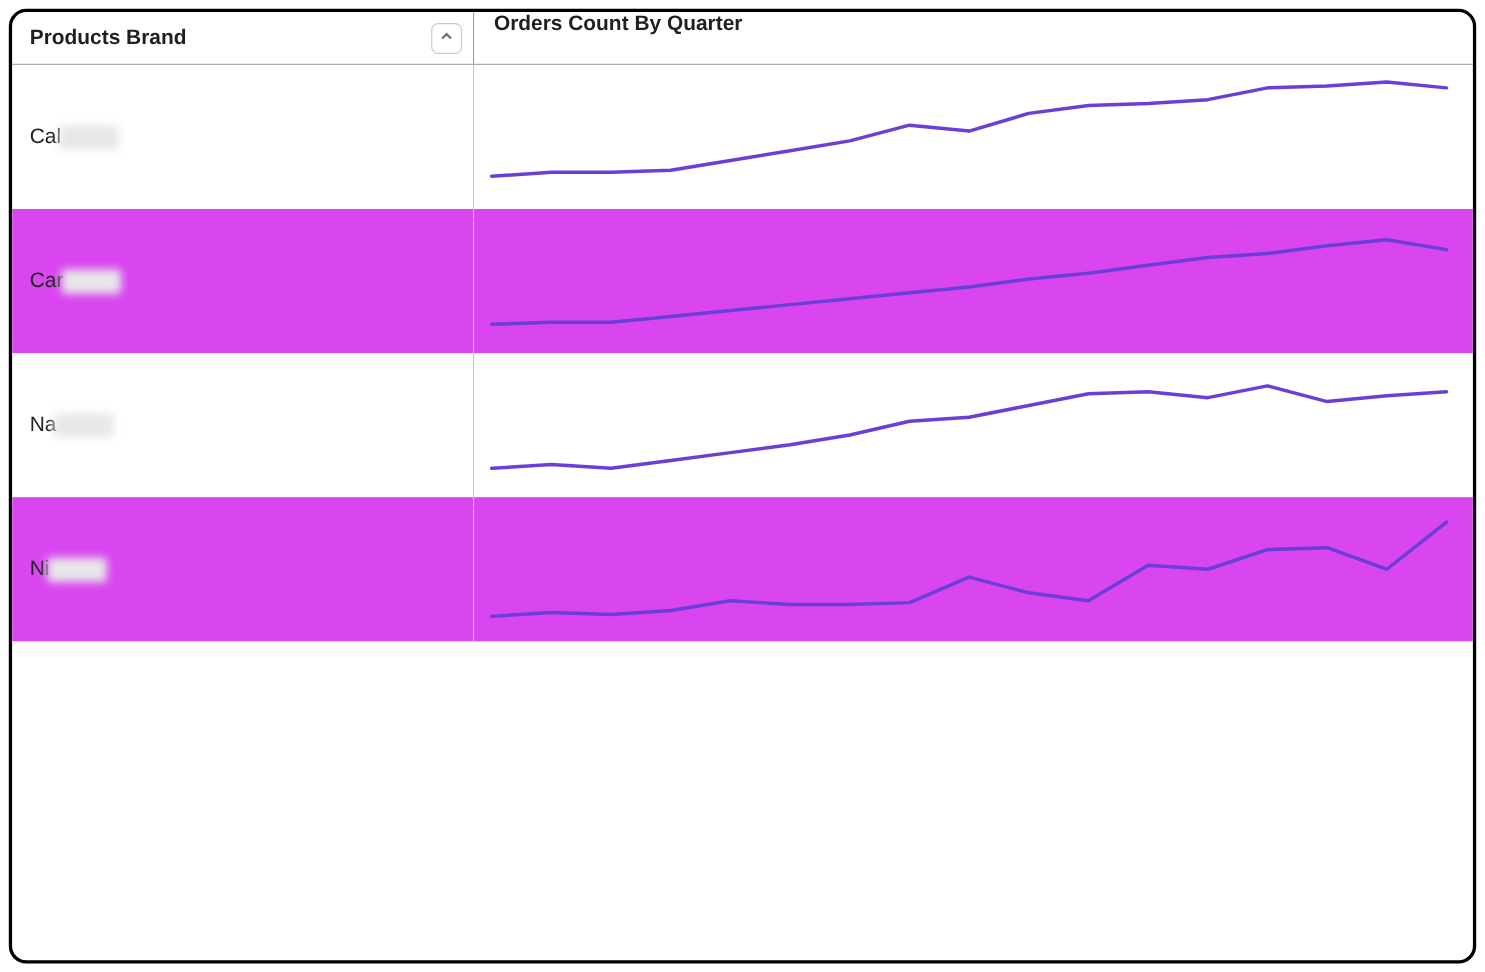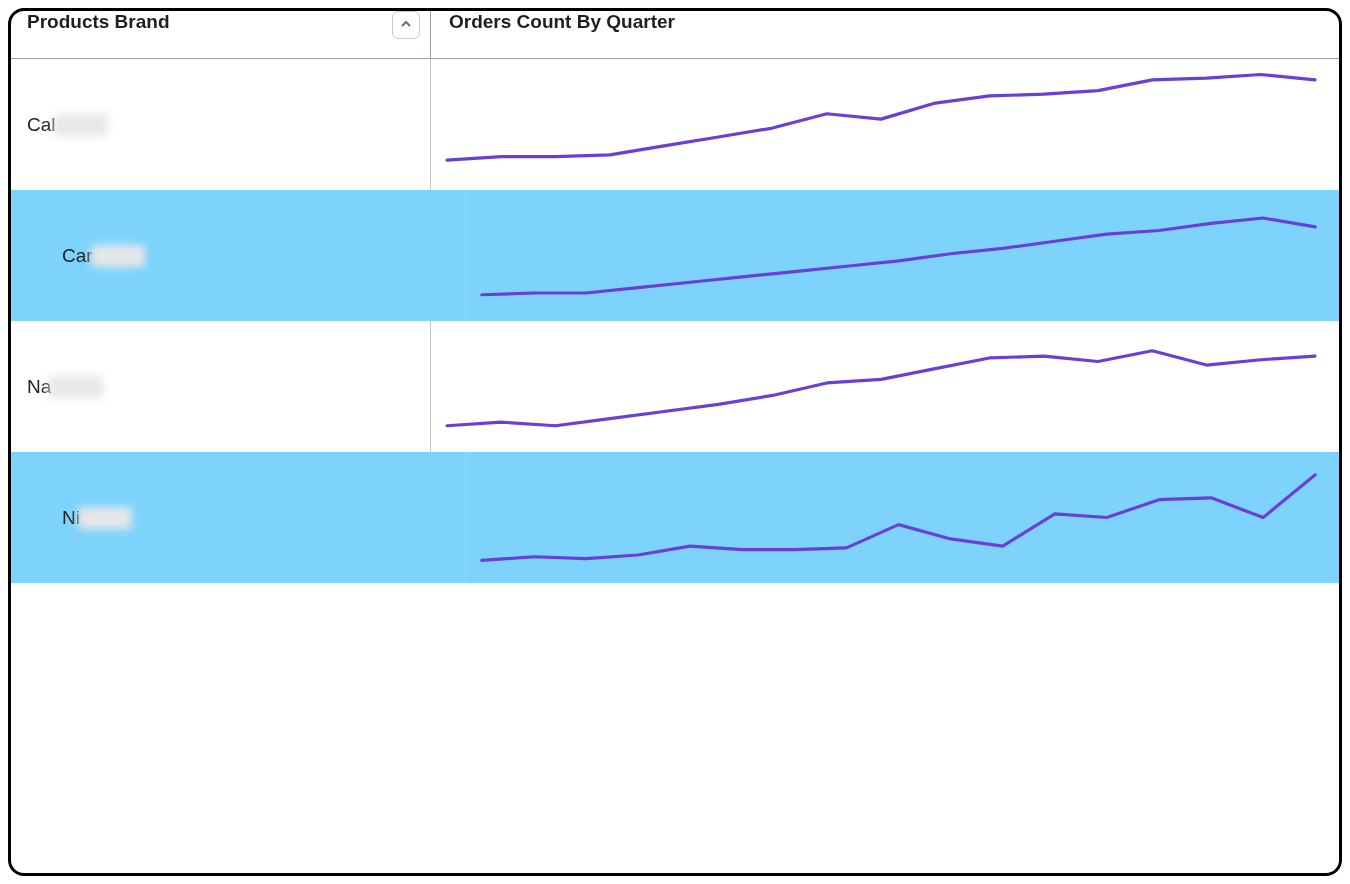--- a/index.html
+++ b/index.html
@@ -19,21 +19,21 @@
     }
     .header-row {
       display: flex;
       align-items: stretch;
       height: 48px;
       border-bottom: 1px solid #9aa0a6;
     }
     .header-left {
       width: 420px;
       display: flex;
-      align-items: flex-start;
+      align-items: center;
       justify-content: space-between;
       padding: 0 10px 0 16px;
       border-right: 1px solid #9aa0a6;
     }
     .header-right {
       flex: 1;
       display: flex;
       align-items: flex-start;
       padding-left: 18px;
     }
@@ -55,21 +55,21 @@
     }
     .sort-btn svg { width: 12px; height: 12px; stroke: #707070; fill: none; stroke-width: 2; }
     .rows-area {
       display: flex;
       flex-direction: column;
     }
     .data-row {
       display: flex;
       height: 131px;
     }
-    .data-row.alt { background: #7dd3fc; padding-left: 35px; }
+    .data-row.alt { background: #d946ef; }
     .row-left {
       width: 420px;
       border-right: 1px solid #c4c7ca;
       display: flex;
       align-items: center;
       padding-left: 16px;
     }
     .row-label-wrap {
       display: flex;
       align-items: center;

